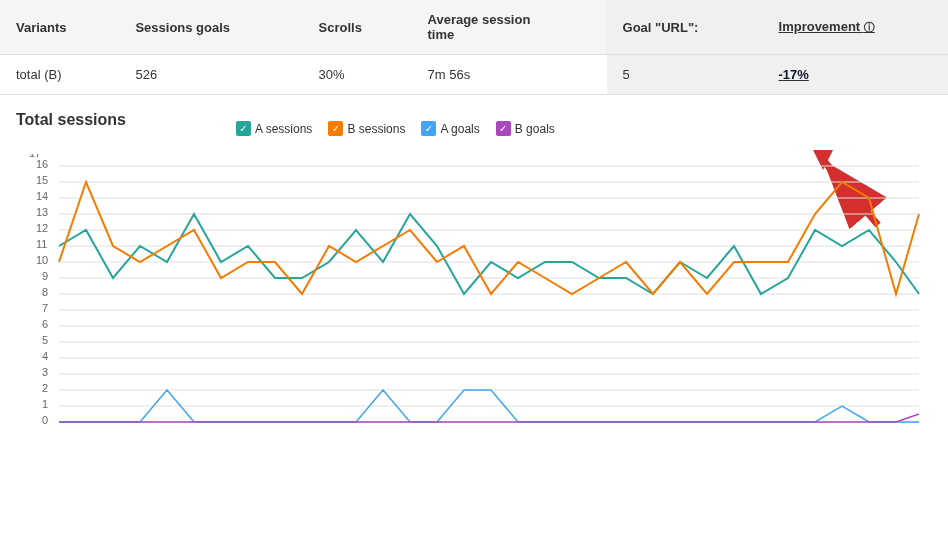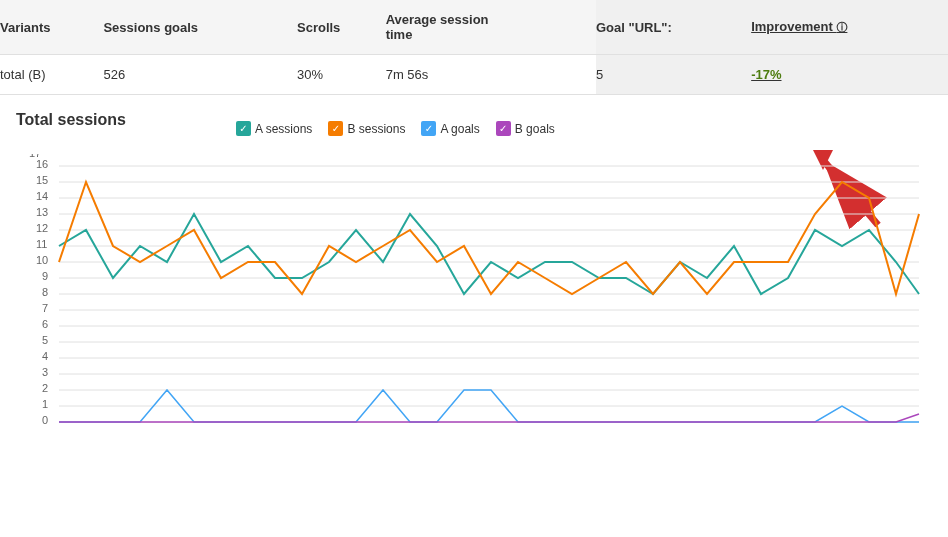--- a/index.html
+++ b/index.html
@@ -1,23 +1,23 @@
 <!DOCTYPE html>
 <html><head>
   <meta charset="utf-8">
   <style>
     * { box-sizing: border-box; margin: 0; padding: 0; }
     body { font-family: Arial, sans-serif; font-size: 13px; background: #fff; color: #333; width: 948px; }
     table { width: 100%; border-collapse: collapse; }
-    th, td { padding: 12px 0; text-align: left; border-bottom: 1px solid #e0e0e0; }
+    th, td { padding: 12px 16px; text-align: left; border-bottom: 1px solid #e0e0e0; }
     th { font-weight: 600; font-size: 13px; color: #333; background: #f5f5f5; }
     th.goal-col, td.goal-col { background: #f0f0f0; }
     th.improvement-col, td.improvement-col { background: #f0f0f0; text-decoration: underline; }
     td { font-size: 13px; color: #333; }
-    .improvement-negative { color: #4d7c0f; font-weight: 600; }
+    .improvement-negative { color: #0f172a; font-weight: 600; }
     .dash { color: #999; }
 
     
     .chart-section { position: relative; padding: 16px 0 0 0; }
     .chart-title { font-size: 16px; font-weight: 700; margin-bottom: 25px; padding-left: 16px; }
 
     .legend { display: flex; align-items: center; gap: 16px; margin-bottom: 8px; padding-left: 220px; }
     .legend-item { display: flex; align-items: center; gap: 4px; font-size: 12px; }
 
     

